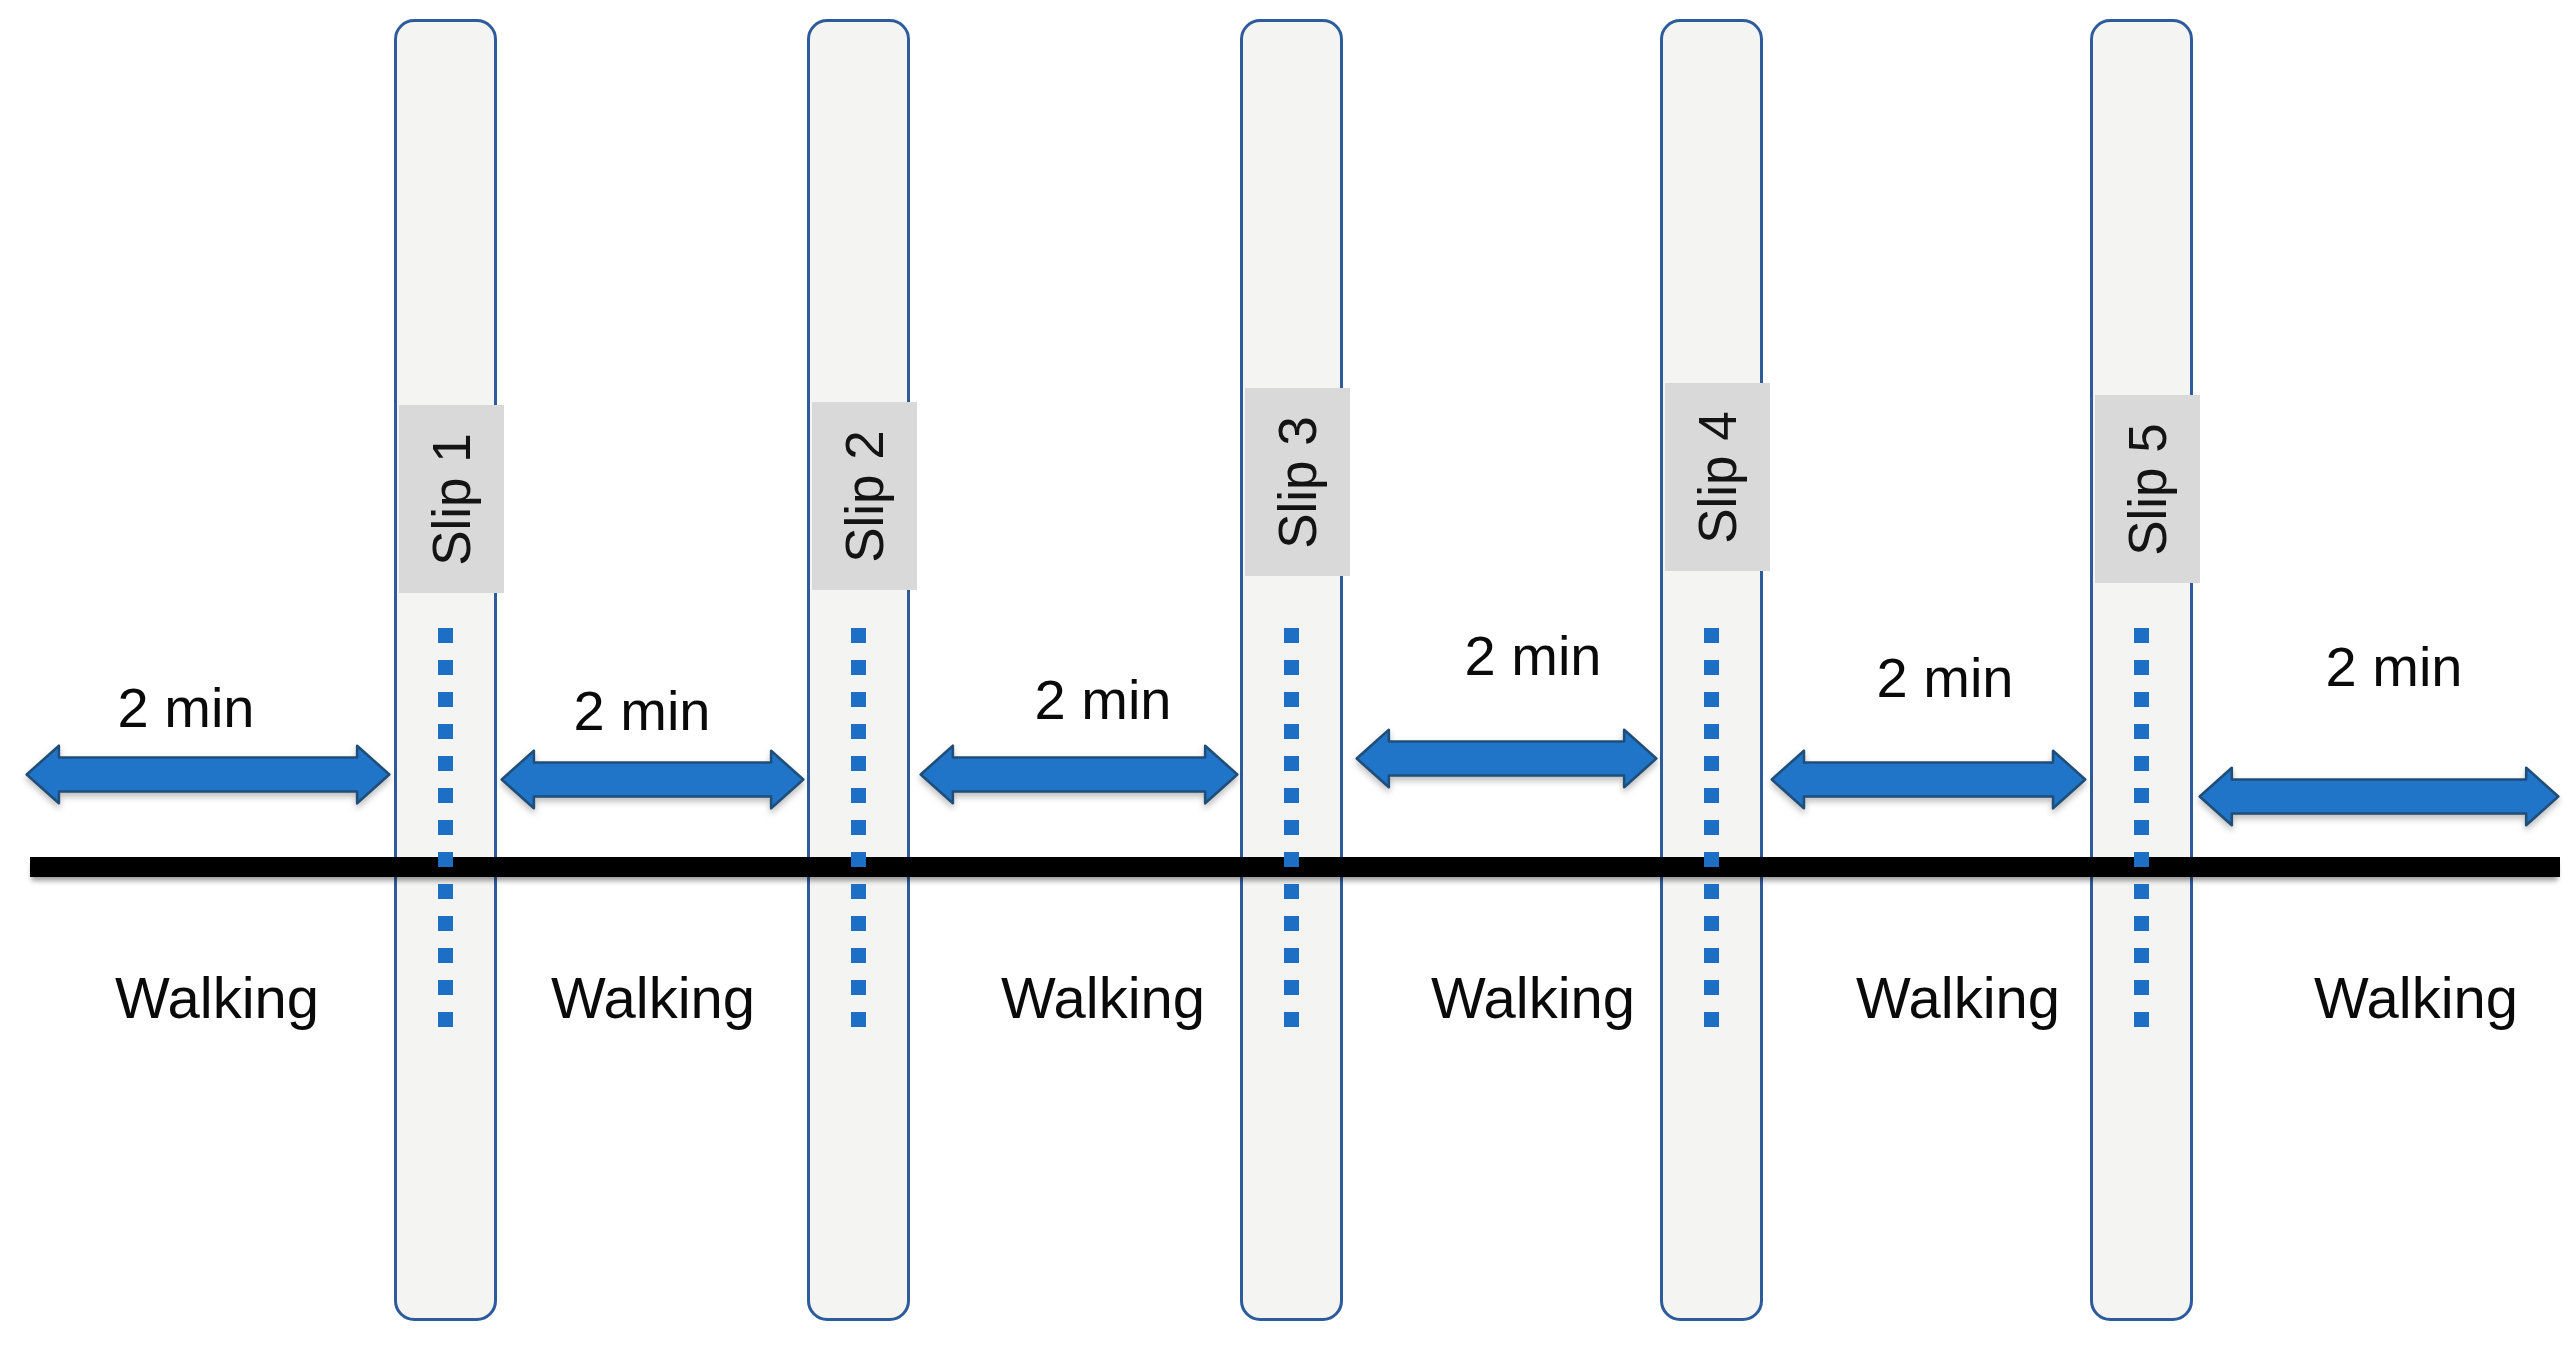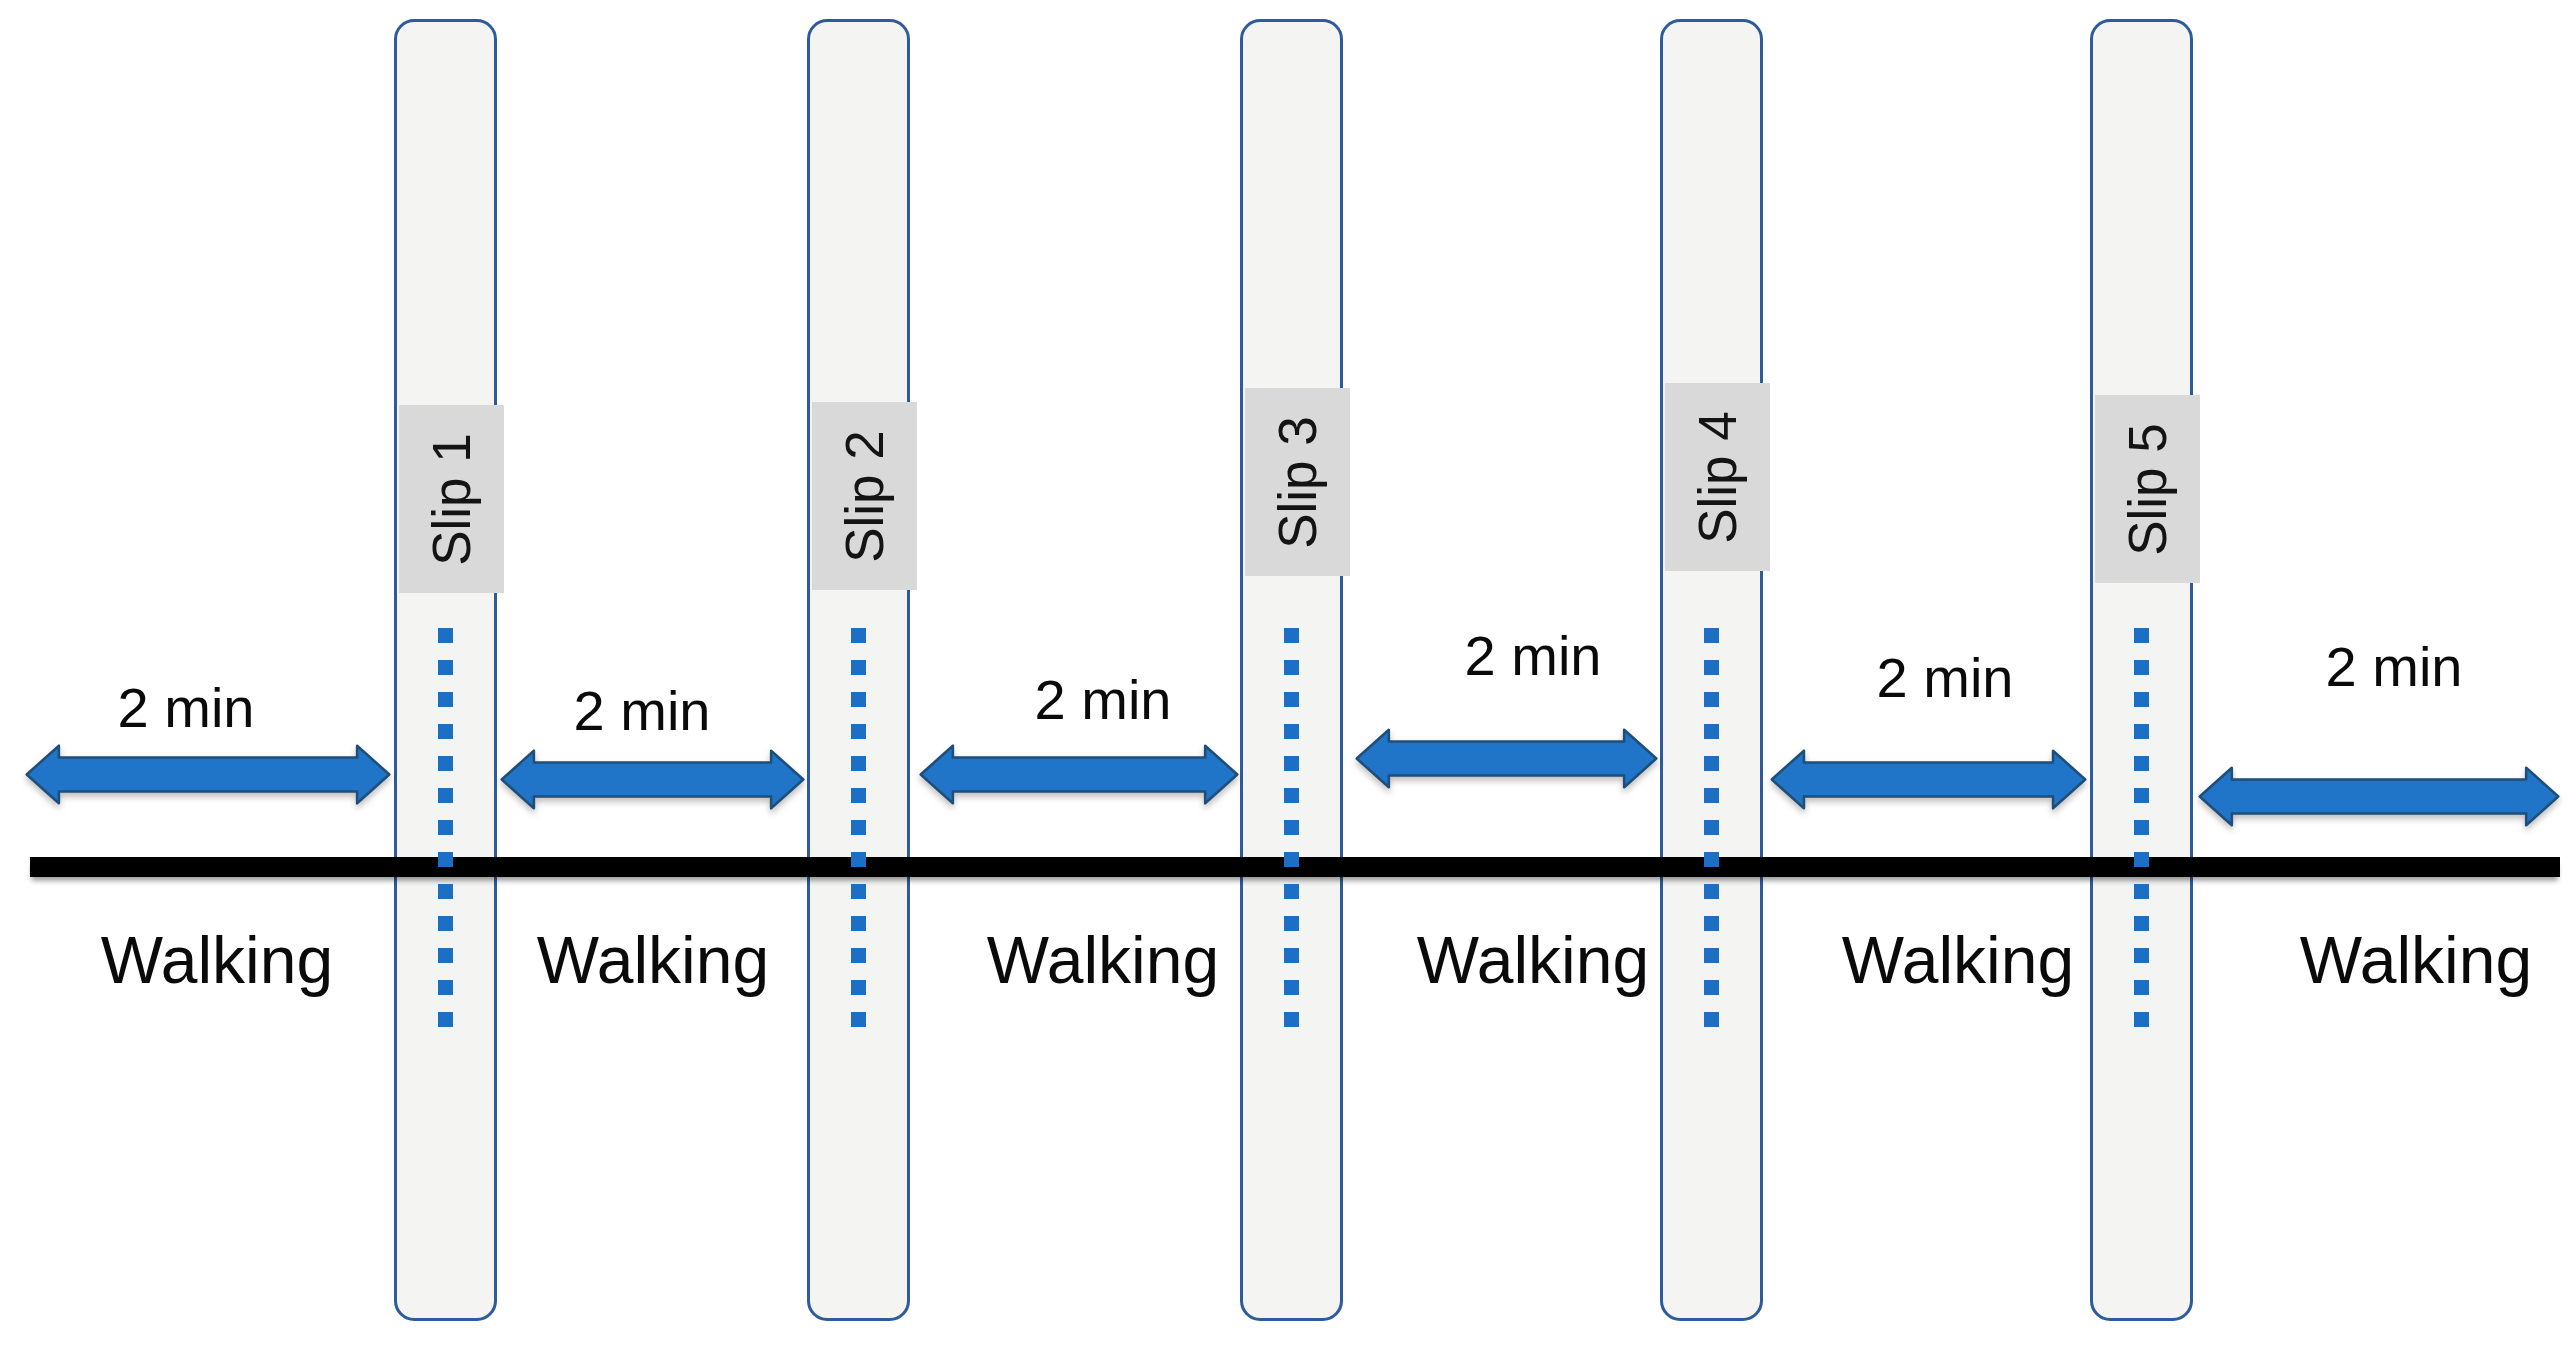--- a/index.html
+++ b/index.html
@@ -35,22 +35,22 @@
     box-shadow:0 6px 5.1px -1.7px rgba(0,0,0,0.40);
   }
   
   .arrow{position:absolute;z-index:1;filter:drop-shadow(0 4.2px 3.4px rgba(0,0,0,0.25));}
   
   .m-label{
     position:absolute;transform:translateX(-50%);font-size:56px;
     color:#0a0a0a;white-space:nowrap;line-height:1;z-index:5;
   }
   .w-label{
-    position:absolute;transform:translateX(-50%);font-size:66px;
-    color:#0a0a0a;white-space:nowrap;line-height:1;z-index:5;
+    position:absolute;transform:translateX(-50%);font-size:58px;
+    color:#0a0a0a;white-space:nowrap;line-height:1;z-index:5;margin-top:42px;
   }
 </style>
 </head>
 <body>
 
 <div class="canvas">
 
   <div class="slip-col" style="left:394px"></div>
   <div class="slip-col" style="left:807px"></div>
   <div class="slip-col" style="left:1240px"></div>

